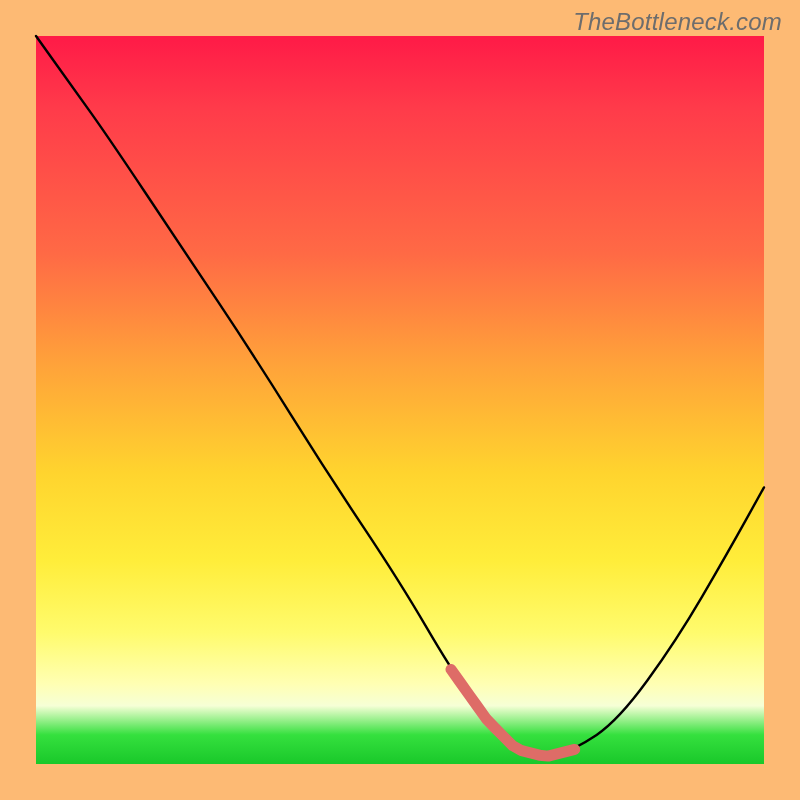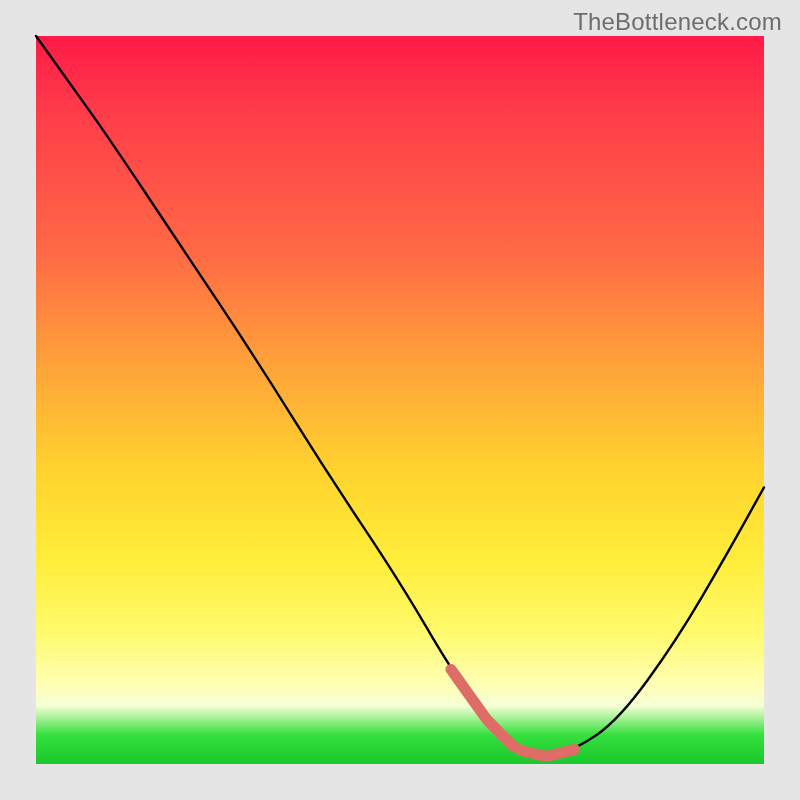--- a/index.html
+++ b/index.html
@@ -8,21 +8,22 @@
     width: 800px;
     height: 800px;
     background: #000;
     font-family: Arial, Helvetica, sans-serif;
     overflow: hidden;
   }
   .frame {
     position: relative;
     width: 800px;
     height: 800px;
-    background: #e5e5e5;
+    background: #fdba74;
+    font-style: italic;
   }
   .plot {
     position: absolute;
     left: 36px;
     top: 36px;
     width: 728px;
     height: 728px;
     
     background: linear-gradient(
       to bottom,

